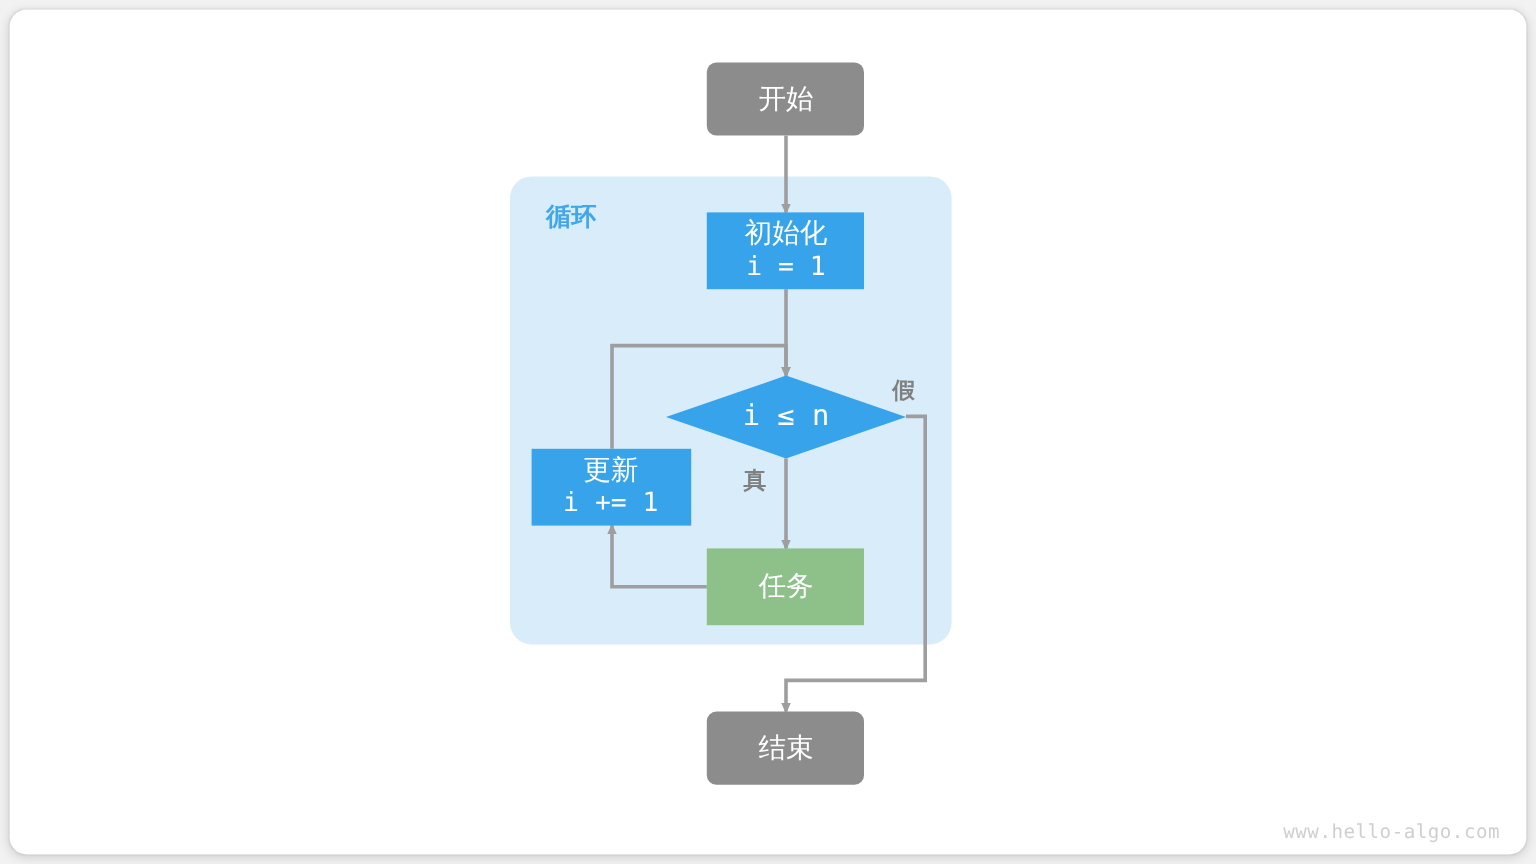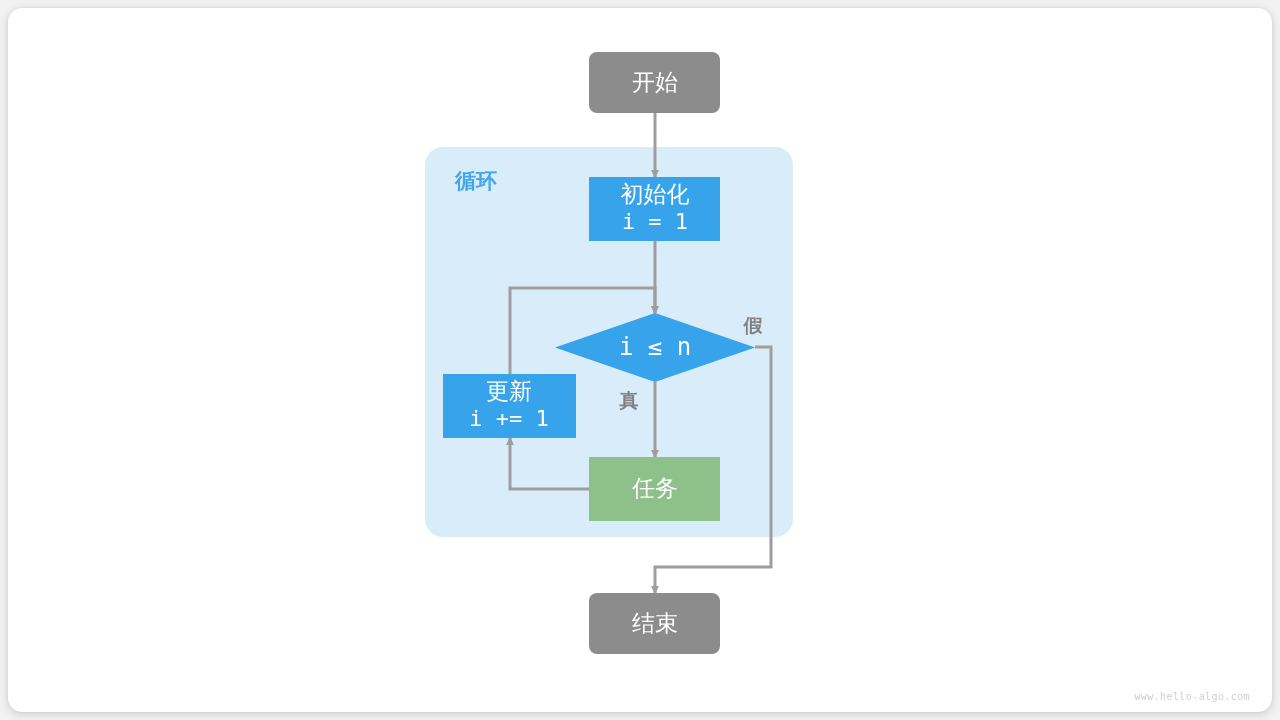--- a/index.html
+++ b/index.html
@@ -78,21 +78,21 @@
     stroke: #9e9e9e;
     stroke-width: 3;
     fill: none;
   }
   .watermark {
     position: absolute;
     right: 30px;
     bottom: 18px;
     color: #cfcfcf;
     font-family: "DejaVu Sans Mono", monospace;
-    font-size: 10px;
+    font-size: 16px;
     letter-spacing: 0.4px;
   }
 </style>
 </head>
 <body>
 
 <div id="canvas">
   <div id="card"></div>
 
   <svg id="diagram" viewBox="0 0 1280 720" xmlns="http://www.w3.org/2000/svg">

